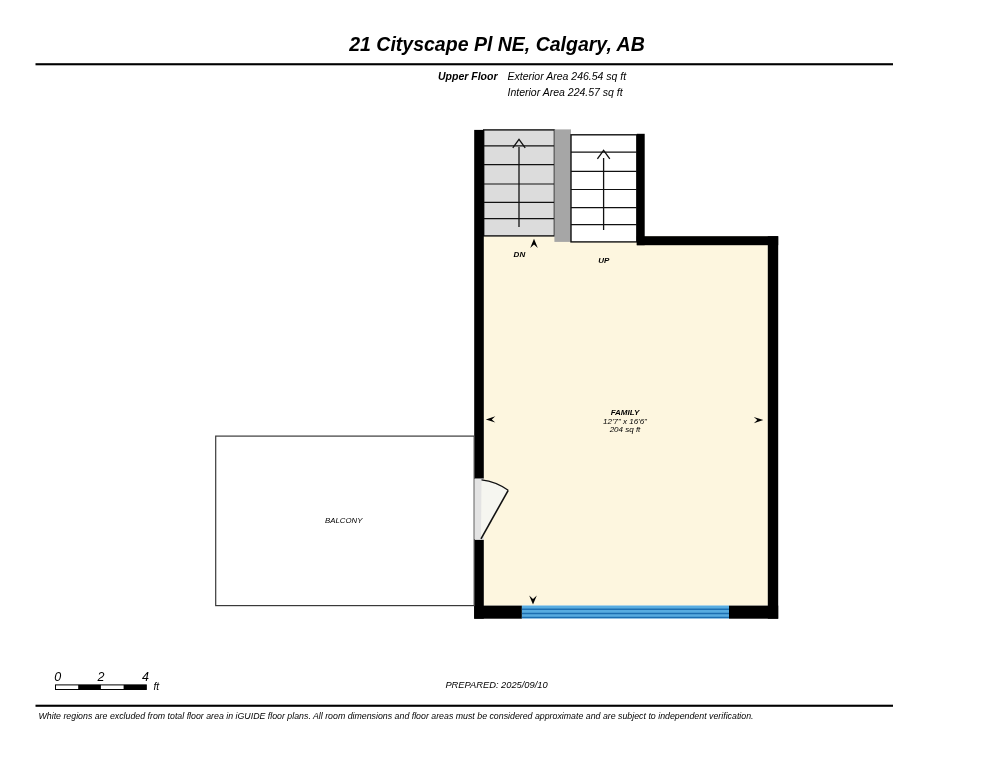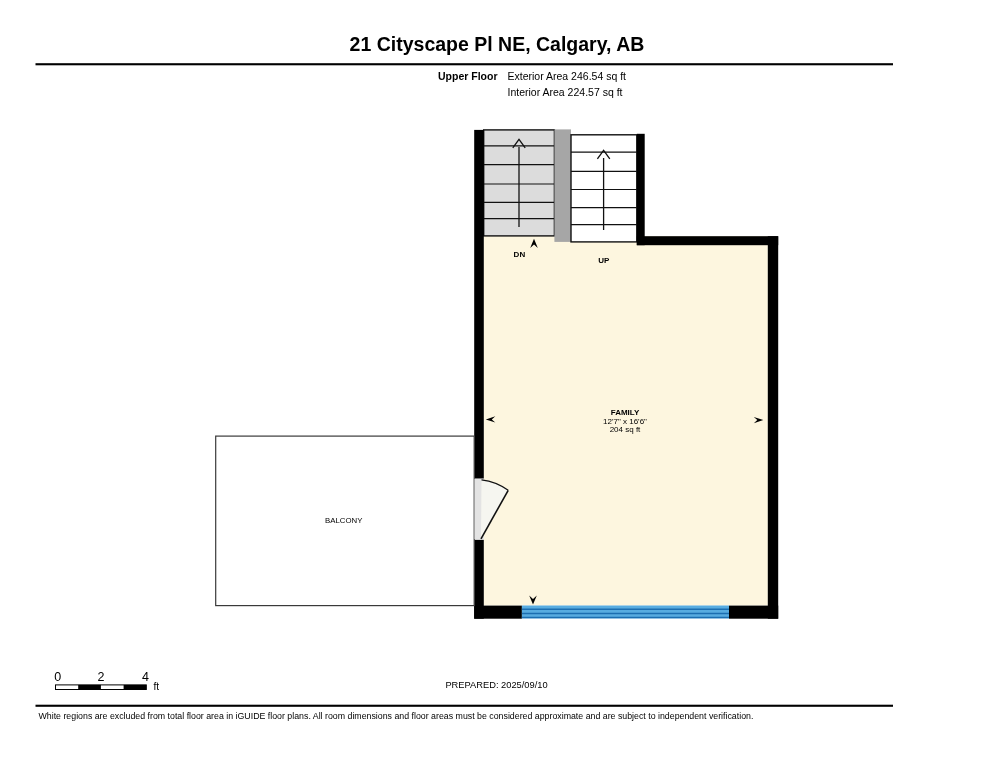--- a/index.html
+++ b/index.html
@@ -1,17 +1,17 @@
 <!DOCTYPE html>
 <html><head>
 <meta charset="utf-8">
 <style>
   html,body{margin:0;padding:0;background:#ffffff;}
   #page{position:relative;width:893px;height:768px;background:#ffffff;overflow:hidden;
-        font-family:"Liberation Sans", sans-serif;}
+        font-family:"Liberation Sans", sans-serif;font-style:italic;}
   svg{position:absolute;left:0;top:0;}
   text{font-family:"Liberation Sans", sans-serif;fill:#000;}
 </style>
 </head>
 <body>
 <div id="page">
 <svg width="993" height="768" viewBox="0 0 993 768">
 
   <text x="497" y="51" font-size="19.5" font-weight="bold" text-anchor="middle">21 Cityscape Pl NE, Calgary, AB</text>
 

